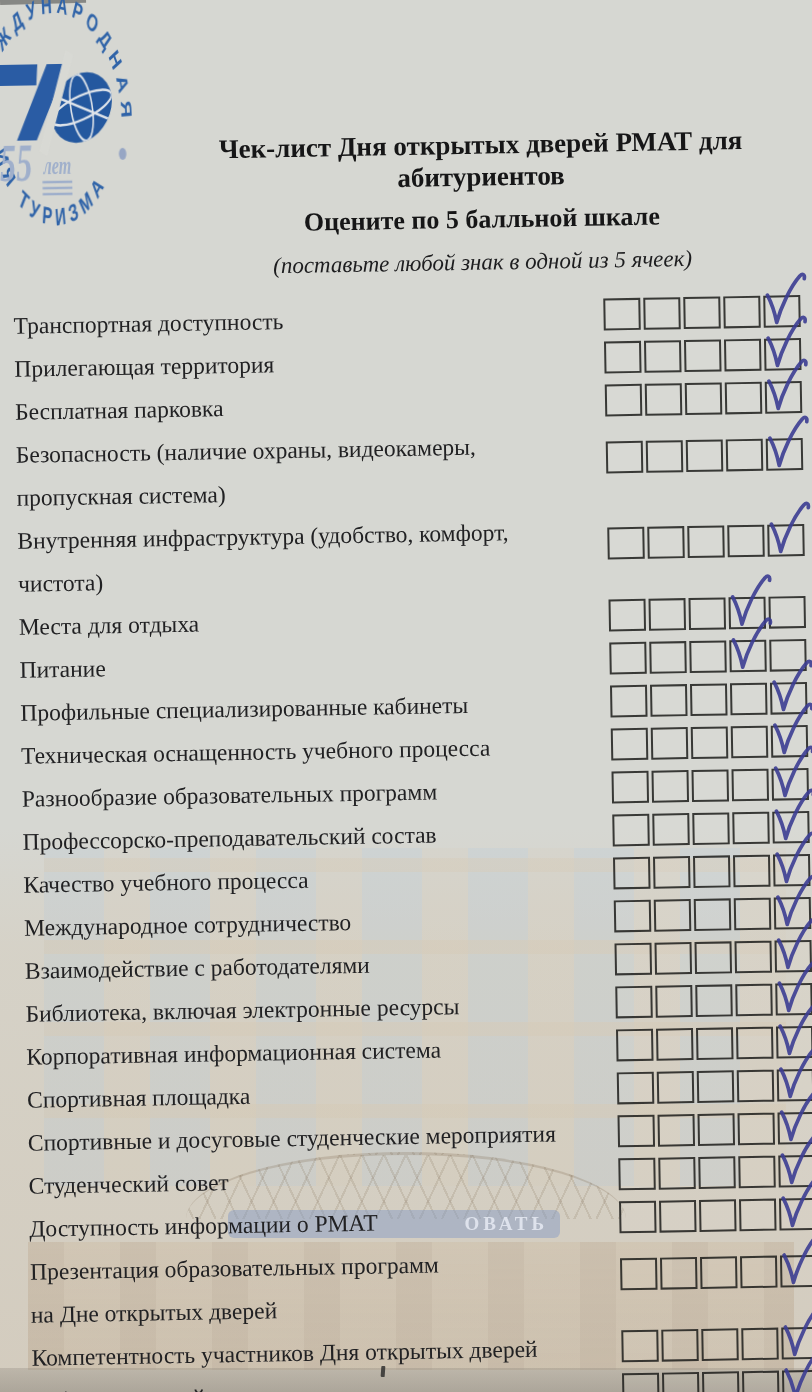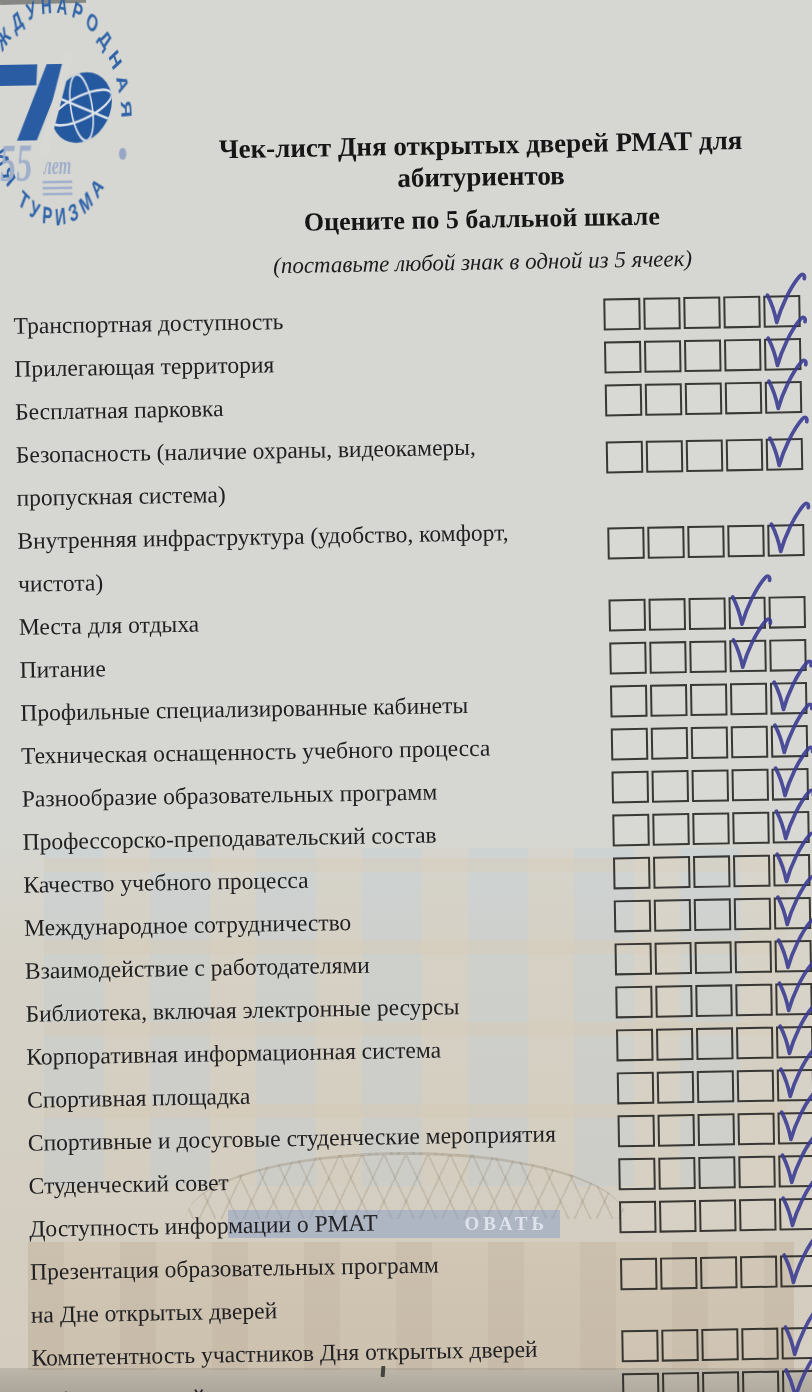--- a/index.html
+++ b/index.html
@@ -25,21 +25,21 @@
     background:
       repeating-linear-gradient(180deg, rgba(214,197,170,0) 0 10px, rgba(214,197,170,0.55) 10px 24px, rgba(214,197,170,0) 24px 82px),
       repeating-linear-gradient(90deg, rgba(165,196,226,0.32) 0 60px, rgba(215,198,172,0.22) 60px 106px);}
   .wm-arch{position:absolute;left:186px;top:1152px;width:440px;height:64px;
     border-top:3px solid rgba(120,95,70,0.22);
     border-radius:50% 50% 0 0 / 100% 100% 0 0;
     background:
       repeating-linear-gradient(115deg, transparent 0 18px, rgba(120,100,75,0.16) 18px 20px),
       repeating-linear-gradient(245deg, transparent 0 18px, rgba(120,100,75,0.16) 18px 20px);}
   .wm-sign{position:absolute;left:228px;top:1210px;width:332px;height:28px;
-    background:rgba(122,148,198,0.42);border-radius:0;
+    background:rgba(122,148,198,0.42);border-radius:6px;
     color:rgba(238,242,250,0.75);font-weight:bold;font-size:19px;letter-spacing:4px;
     line-height:28px;text-align:right;padding-right:12px;box-sizing:border-box;}
   .wm-lower{position:absolute;left:28px;right:18px;top:1242px;height:128px;opacity:.55;
     background:
       repeating-linear-gradient(90deg, rgba(150,120,90,0.22) 0 36px, rgba(190,160,120,0.12) 36px 92px),
       linear-gradient(180deg, rgba(200,170,135,0.28), rgba(184,160,130,0.38));}
   .wm-bottom{position:absolute;left:0;right:0;top:1368px;height:24px;
     background:linear-gradient(180deg, rgba(142,136,126,0.32), rgba(118,113,104,0.42));}
 
   

